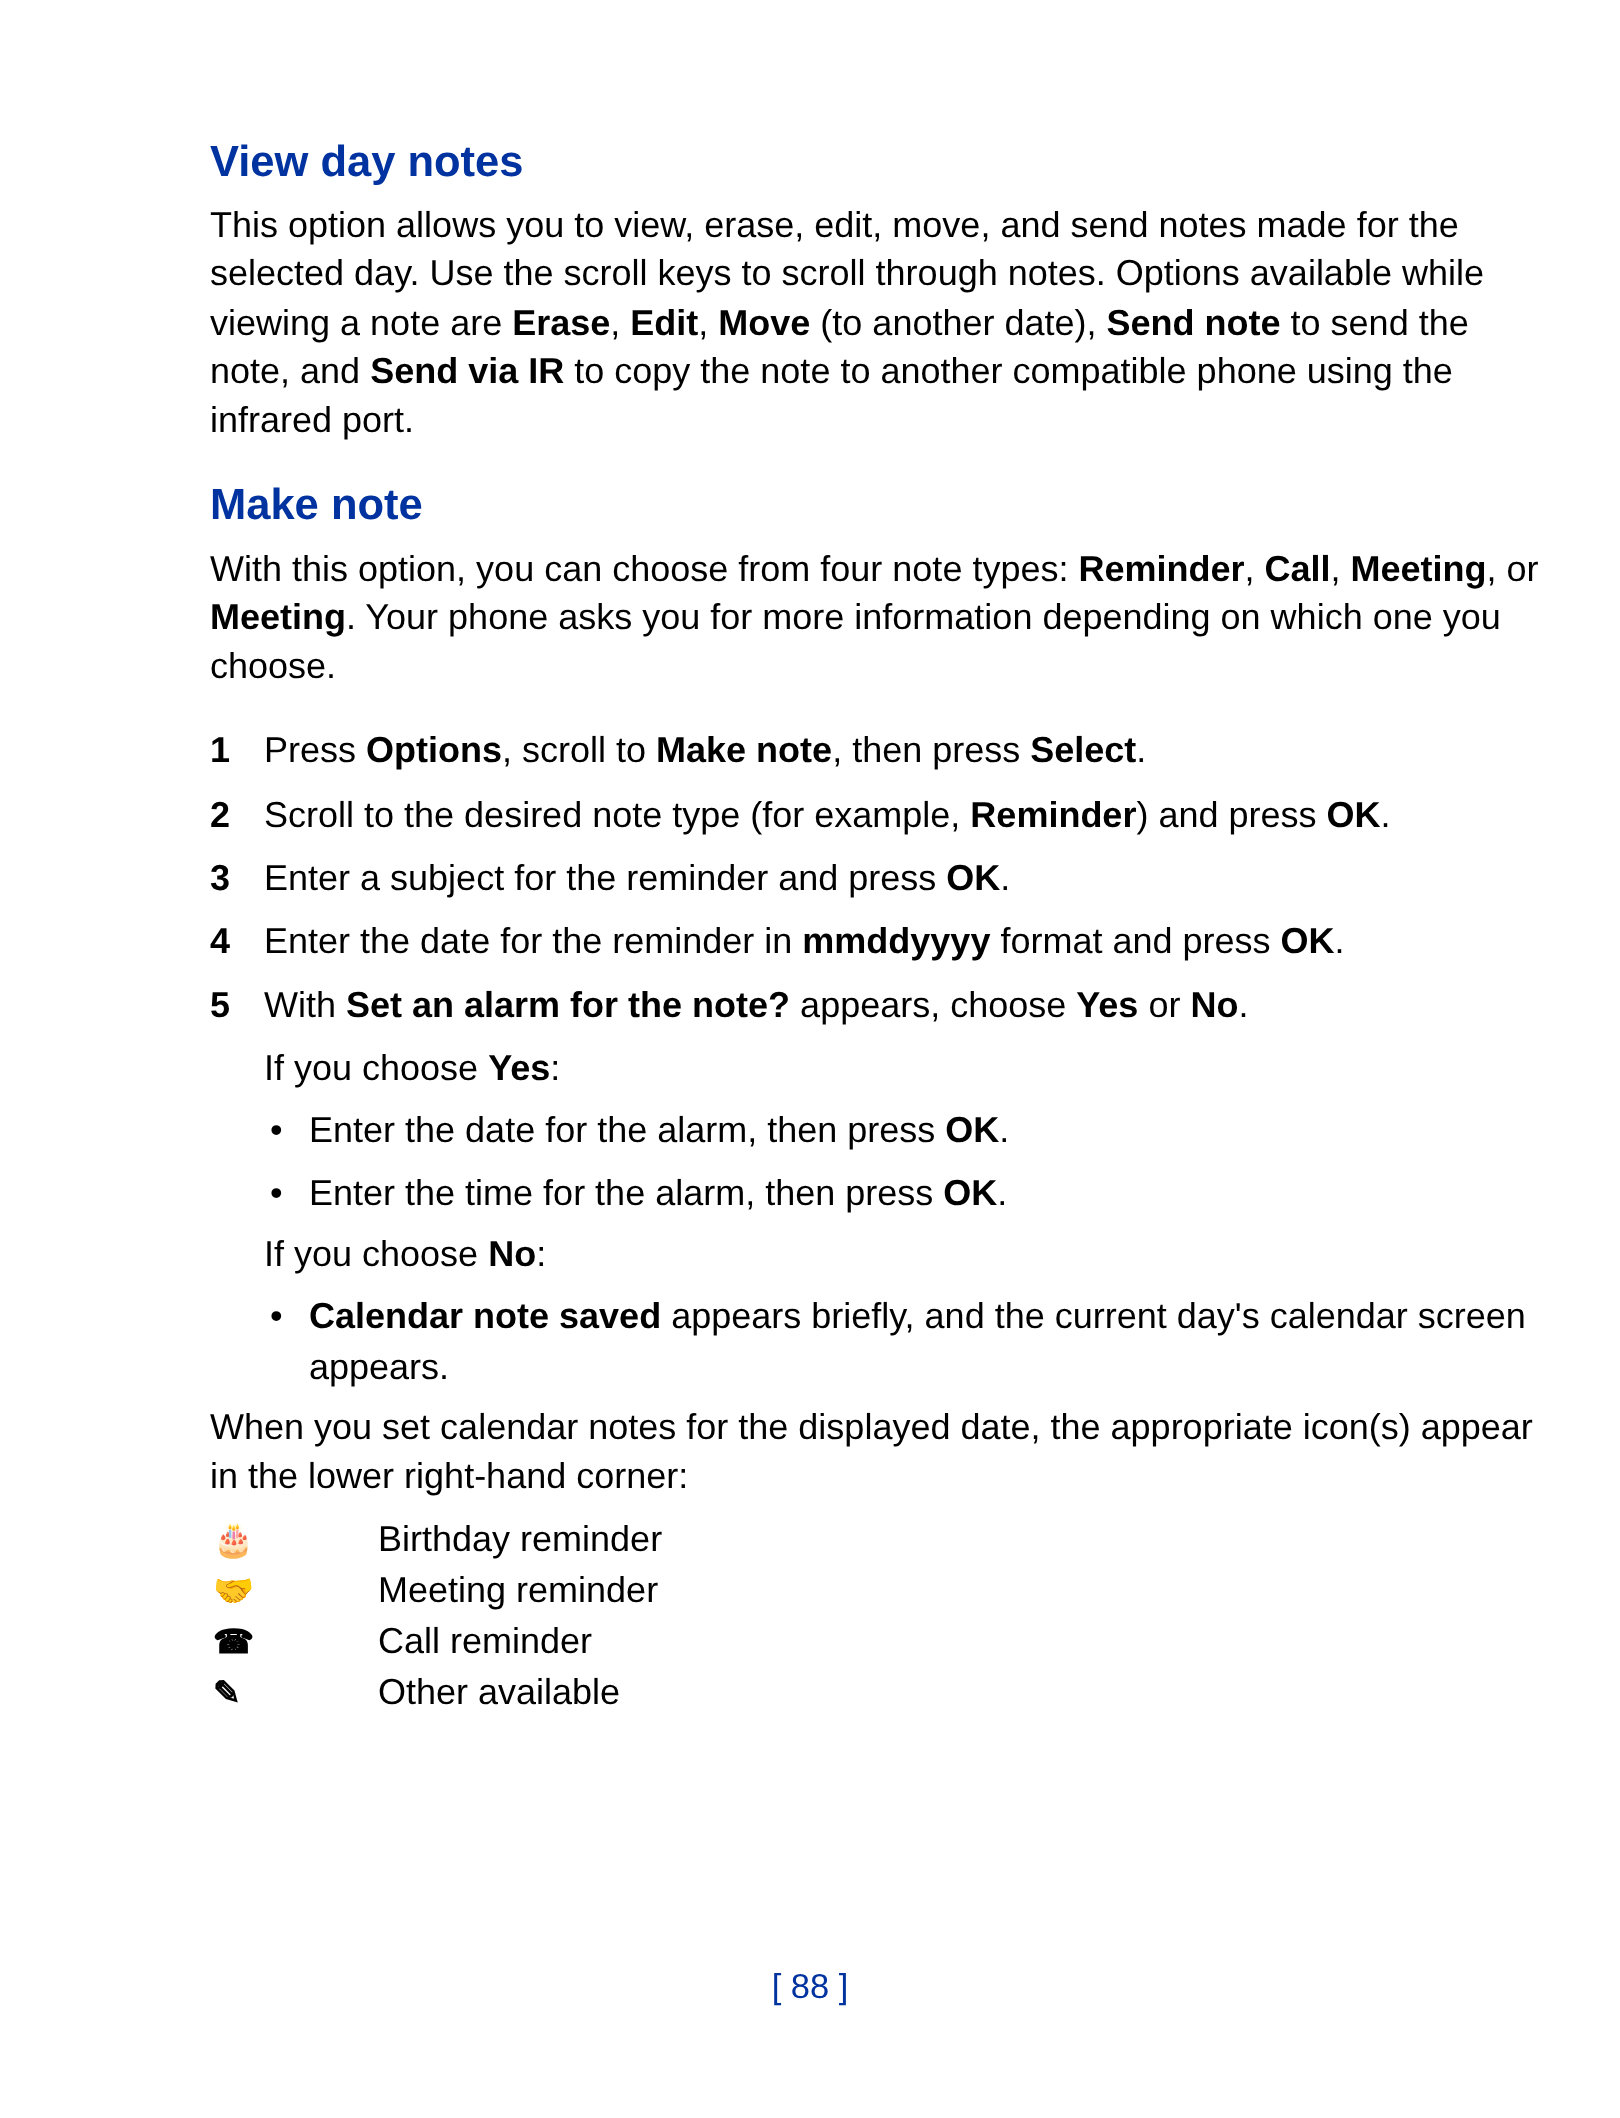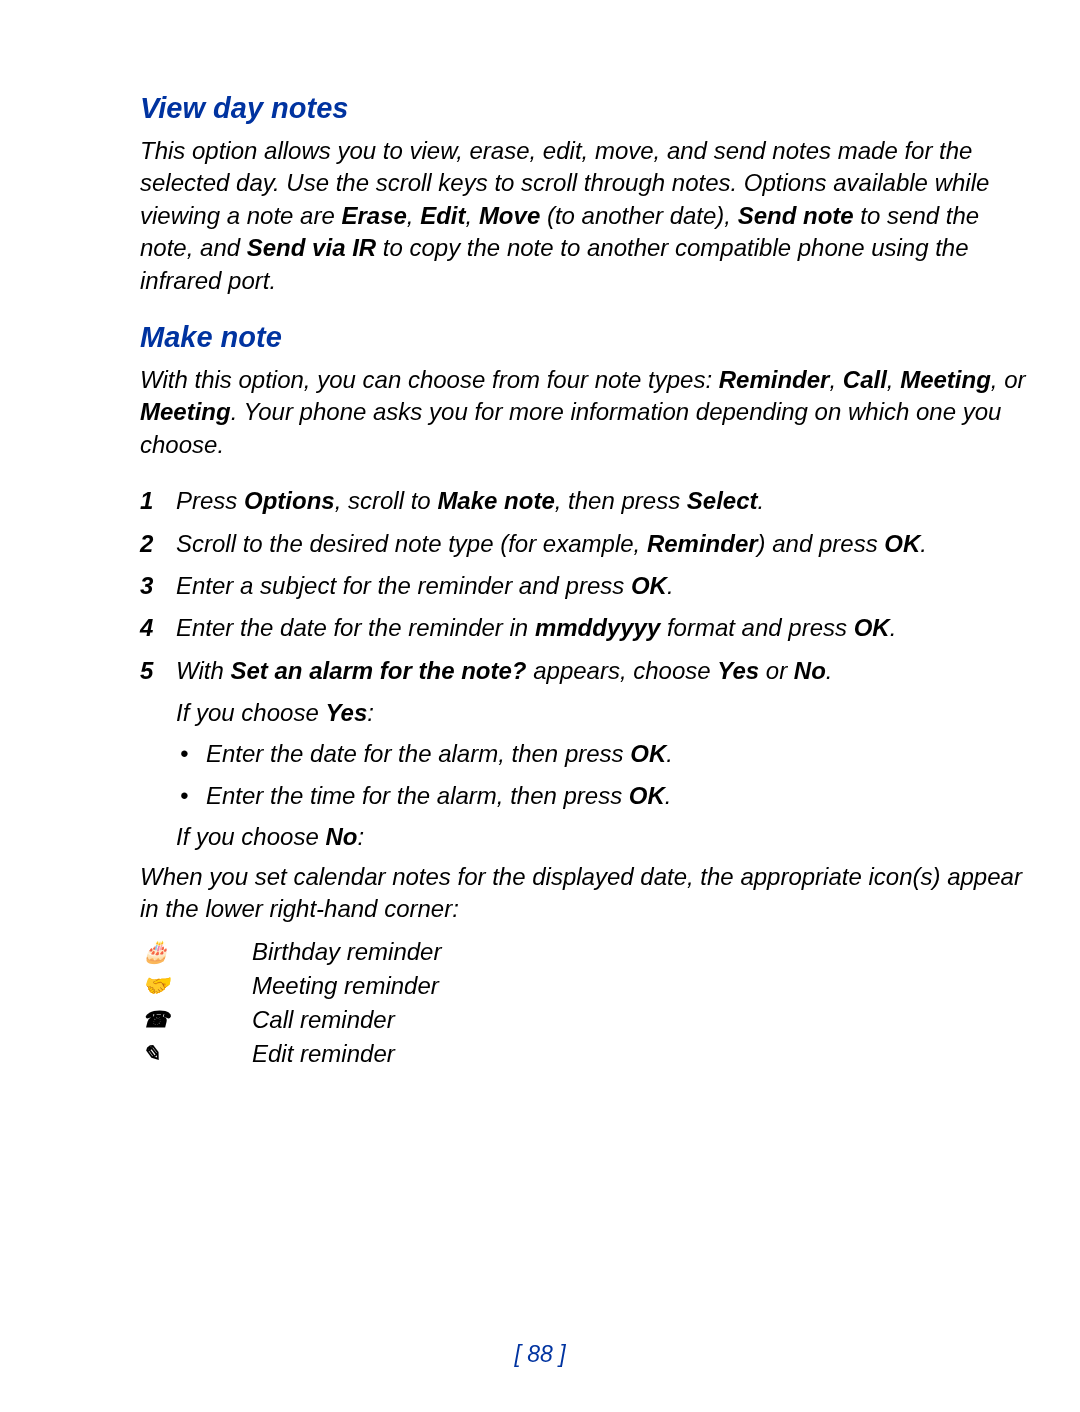--- a/index.html
+++ b/index.html
@@ -8,21 +8,20 @@
     background: #fff;
     font-family: Arial, Helvetica, sans-serif;
     color: #000;
   }
   .page {
     width: 1080px;
     height: 1412px;
     padding: 92px 52px 0 140px;
     box-sizing: border-box;
     position: relative;
-    font-style: italic;
   }
   h2 {
     color: #0033a0;
     font-size: 29px;
     font-weight: bold;
     margin: 0 0 10px 0;
   }
   p {
     font-size: 24px;
     line-height: 1.35;
@@ -82,21 +81,21 @@
     align-items: center;
     margin: 2px 0 6px 2px;
   }
   .icon-cell {
     width: 110px;
     font-size: 22px;
     font-weight: bold;
   }
   .page-num {
     position: absolute;
-    bottom: 44px;
+    bottom: 74px;
     left: 0;
     right: 0;
     text-align: center;
     color: #0033a0;
     font-size: 23px;
   }
 </style>
 </head>
 <body>
 
@@ -135,37 +134,40 @@
     </li>
   </ol>
 
   <div class="sub">
     <p><span>If you choose </span><span class="bold">Yes</span><span>:</span></p>
     <ul class="bullets">
       <li><span>Enter the date for the alarm, then press </span><span class="bold">OK</span><span>.</span></li>
       <li><span>Enter the time for the alarm, then press </span><span class="bold">OK</span><span>.</span></li>
     </ul>
     <p><span>If you choose </span><span class="bold">No</span><span>:</span></p>
+    <ul class="bullets">
+      <li><span class="bold">Calendar note saved</span><span> appears briefly, and the current day's calendar screen appears.</span></li>
+    </ul>
   </div>
 
   <p class="icons-intro">When you set calendar notes for the displayed date, the appropriate icon(s) appear in the lower right-hand corner:</p>
 
   <div class="icon-list">
     <div class="icon-row">
       <span class="icon-cell">🎂</span>
       <span>Birthday reminder</span>
     </div>
     <div class="icon-row">
       <span class="icon-cell">🤝</span>
       <span>Meeting reminder</span>
     </div>
     <div class="icon-row">
       <span class="icon-cell">☎</span>
       <span>Call reminder</span>
     </div>
     <div class="icon-row">
       <span class="icon-cell">✎</span>
-      <span>Edit reminder</span>
+      <span>Other available</span>
     </div>
   </div>
 
   <div class="page-num">[ 88 ]</div>
 </div>
 
 </body></html>

